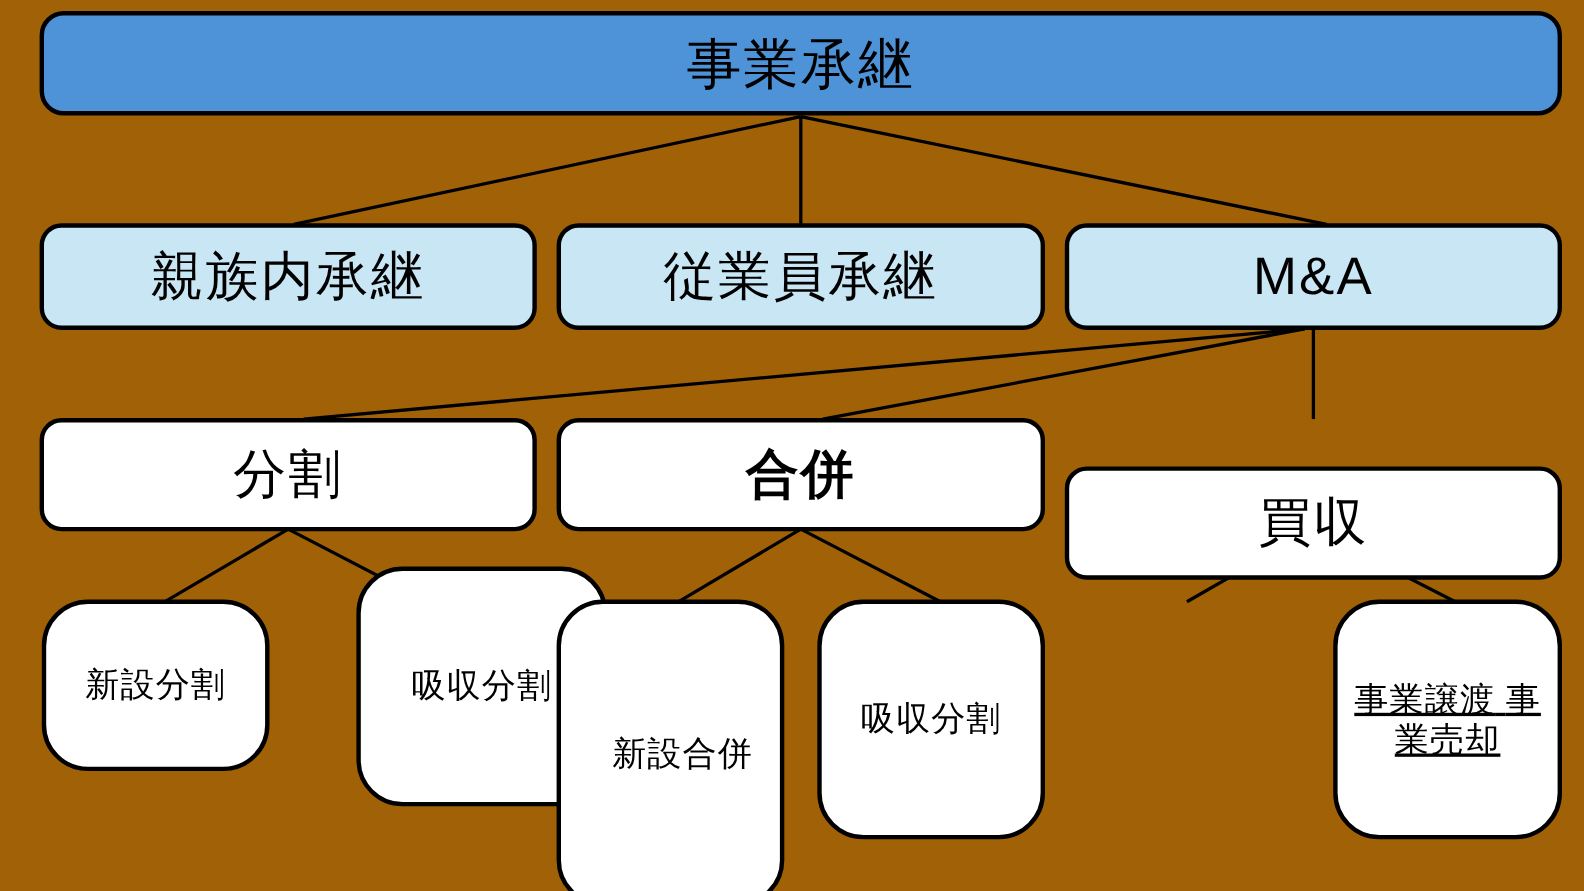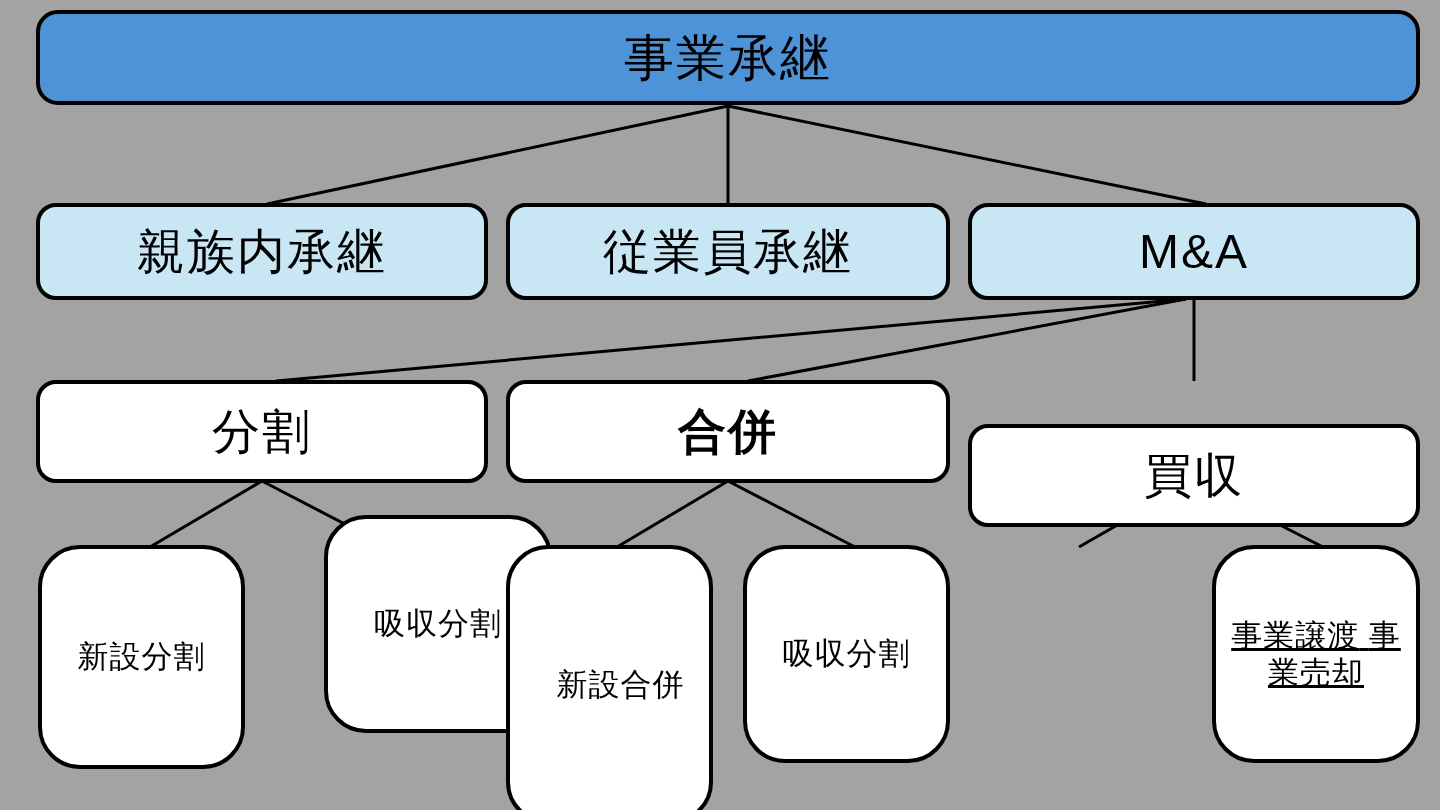--- a/index.html
+++ b/index.html
@@ -1,20 +1,20 @@
 <!DOCTYPE html>
 <html lang="ja"><head>
 <meta charset="utf-8">
 <style>
   html, body { margin: 0; padding: 0; background: #ffffff; }
   .canvas {
     position: relative;
     width: 1440px;
     height: 810px;
-    background: #a3a3a3;
+    background: #a16207;
     overflow: hidden;
     font-family: "Liberation Sans", "DejaVu Sans", sans-serif;
     color: #000000;
   }
   #edge-svg {
     position: absolute;
     left: 0; top: 0;
     width: 1440px; height: 810px;
     pointer-events: none;
   }
@@ -37,21 +37,21 @@
   .two-line { display: flex; flex-direction: column; gap: 2px; text-decoration: underline; }
 
   
   .pos-root        { left: 36px;   top: 10px;  width: 1384px; height: 95px; }
   .pos-family      { left: 36px;   top: 203px; width: 452px;  height: 97px; }
   .pos-employee    { left: 506px;  top: 203px; width: 444px;  height: 97px; align-items: center; }
   .pos-ma          { left: 968px;  top: 203px; width: 452px;  height: 97px; }
   .pos-split       { left: 36px;   top: 380px; width: 452px;  height: 103px; }
   .pos-merger      { left: 506px;  top: 380px; width: 444px;  height: 103px; font-weight: bold; }
   .pos-acquisition { left: 968px;  top: 380px; width: 452px;  height: 103px; margin-top: 44px; }
-  .pos-new-split       { left: 38px;   top: 545px; width: 207px; height: 224px; }
+  .pos-new-split       { left: 38px;   top: 545px; width: 207px; height: 156px; }
   .pos-absorb-split    { left: 280px;  top: 515px; width: 228px; height: 218px; margin-left: 44px; }
   .pos-new-merger      { left: 506px;  top: 545px; width: 207px; height: 279px; padding-left: 22px; }
   .pos-absorb-merger   { left: 743px;  top: 545px; width: 207px; height: 218px; }
   .pos-stock-transfer  { left: 968px;  top: 545px; width: 207px; height: 218px; }
   .pos-business-transfer { left: 1212px; top: 545px; width: 208px; height: 218px; }
 </style>
 </head>
 <body>
 
 <div class="canvas">

